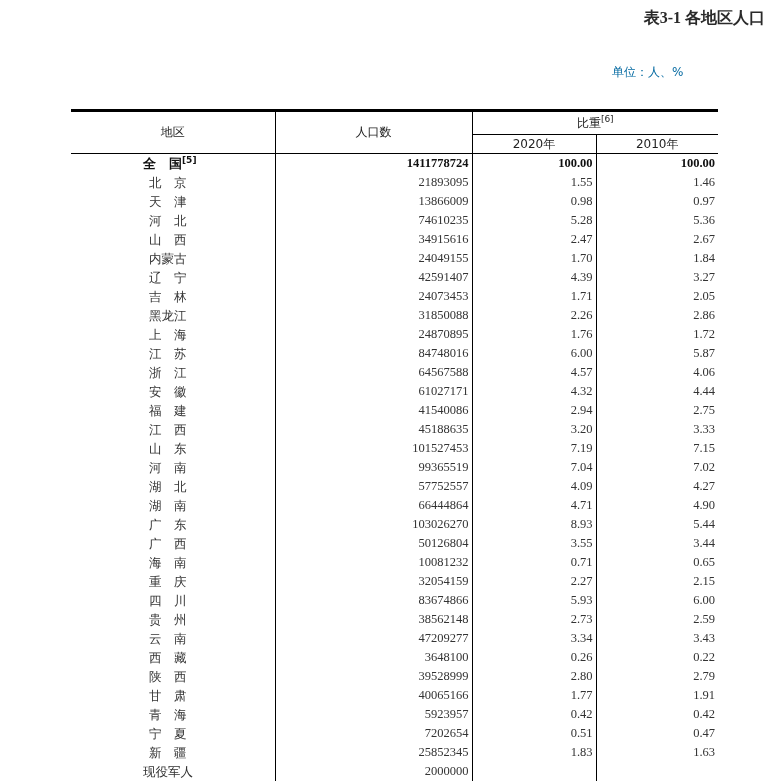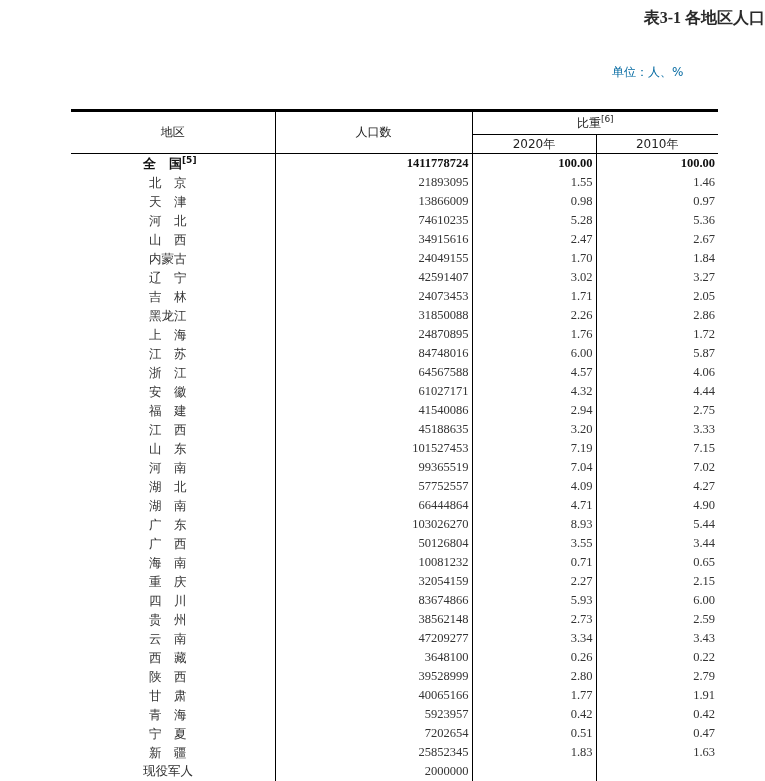--- a/index.html
+++ b/index.html
@@ -53,21 +53,21 @@
       white-space: nowrap;
     }
     table.data tbody td.region {
       text-align: left; padding-left: 78px;
       font-family: "DejaVu Sans", sans-serif;
       font-size: 12.5px; letter-spacing: 0;
     }
     table.data tbody td.region.military { padding-left: 72px; }
     table.data tbody tr.total td { font-weight: bold; color: #111; }
     table.data tbody tr.total td.region { padding-left: 72px; font-size: 13px; }
-    table.data tbody tr.last td { border-bottom: 3px solid #c4b5fd; font-family: Liberation Serif, serif; }
+    table.data tbody tr.last td { border-bottom: 3px solid #c4b5fd; }
   </style>
 </head>
 <body>
 
 <div class="title">表3-1 各地区人口</div>
 <div class="unit">单位：人、%</div>
 
 <table class="data">
   <colgroup>
     <col class="c1">
@@ -119,21 +119,21 @@
       </tr>
       <tr>
         <td class="region">内蒙古</td>
         <td class="bl">24049155</td>
         <td class="bl">1.70</td>
         <td class="bl">1.84</td>
       </tr>
       <tr>
         <td class="region">辽　宁</td>
         <td class="bl">42591407</td>
-        <td class="bl">3.02</td>
+        <td class="bl">4.39</td>
         <td class="bl">3.27</td>
       </tr>
       <tr>
         <td class="region">吉　林</td>
         <td class="bl">24073453</td>
         <td class="bl">1.71</td>
         <td class="bl">2.05</td>
       </tr>
       <tr>
         <td class="region">黑龙江</td>

